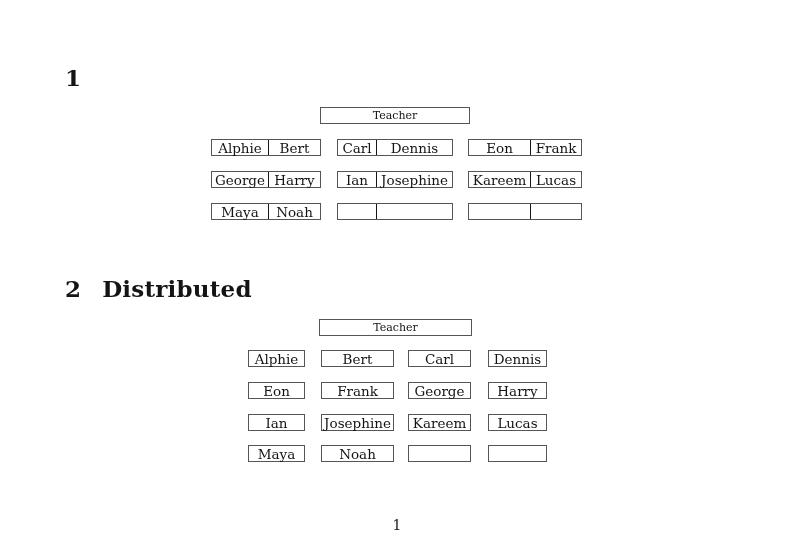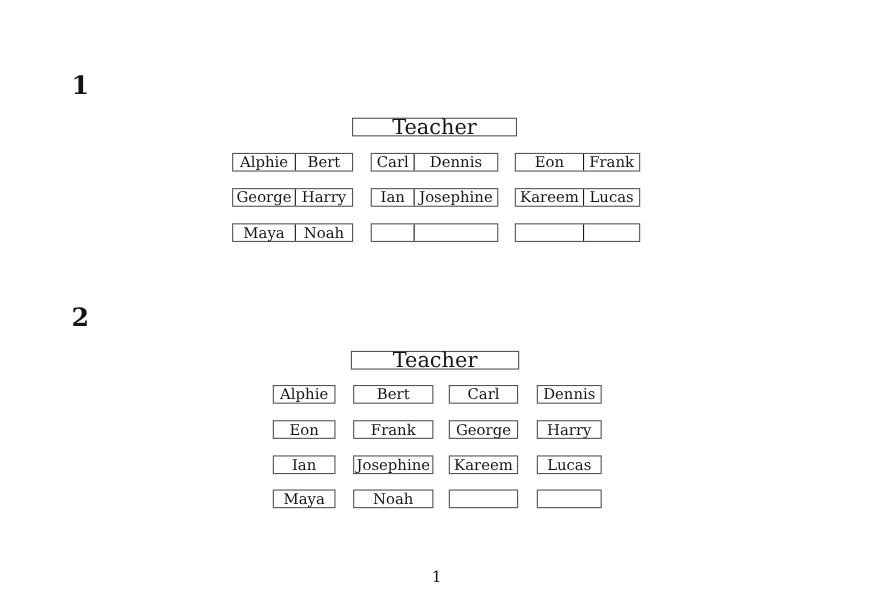--- a/index.html
+++ b/index.html
@@ -24,21 +24,21 @@
   .heading.sec1 { left: 65px; top: 66px; }
   .heading.sec2 { left: 65px; top: 277px; }
   .teacher {
     position: absolute;
     box-sizing: border-box;
     height: 17px;
     border: 1px solid #555555;
     display: flex;
     align-items: center;
     justify-content: center;
-    font-size: 19px;
+    font-size: 11px;
     text-align: center;
   }
   .teacher1 { left: 320px; top: 107px; width: 150px; }
   .teacher2 { left: 319px; top: 319px; width: 153px; }
 
   .desk {
     position: absolute;
     box-sizing: border-box;
     height: 17px;
     border: 1px solid #555555;
@@ -138,20 +138,21 @@
     <div class="cell first"></div>
     <div class="cell last"></div>
   </div>
   <div class="desk deskC r3">
     <div class="cell first"></div>
     <div class="cell last"></div>
   </div>
 
   <div class="heading sec2">
     <span>2</span>
+    <span>Distributed</span>
   </div>
 
   <div class="teacher teacher2">Teacher</div>
 
   <div class="seat col1 q1">Alphie</div>
   <div class="seat col2 q1">Bert</div>
   <div class="seat col3 q1">Carl</div>
   <div class="seat col4 q1">Dennis</div>
 
   <div class="seat col1 q2">Eon</div>

